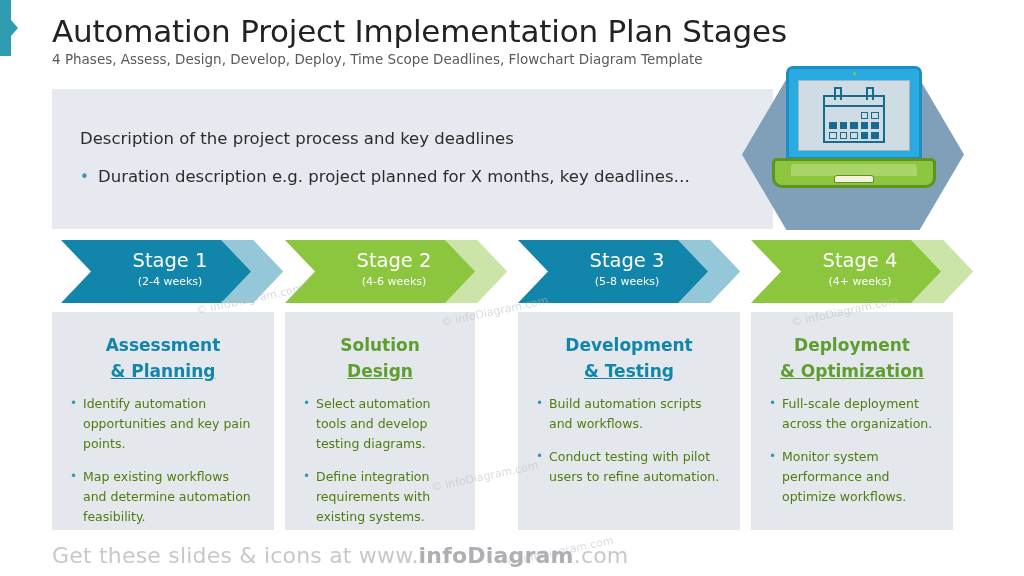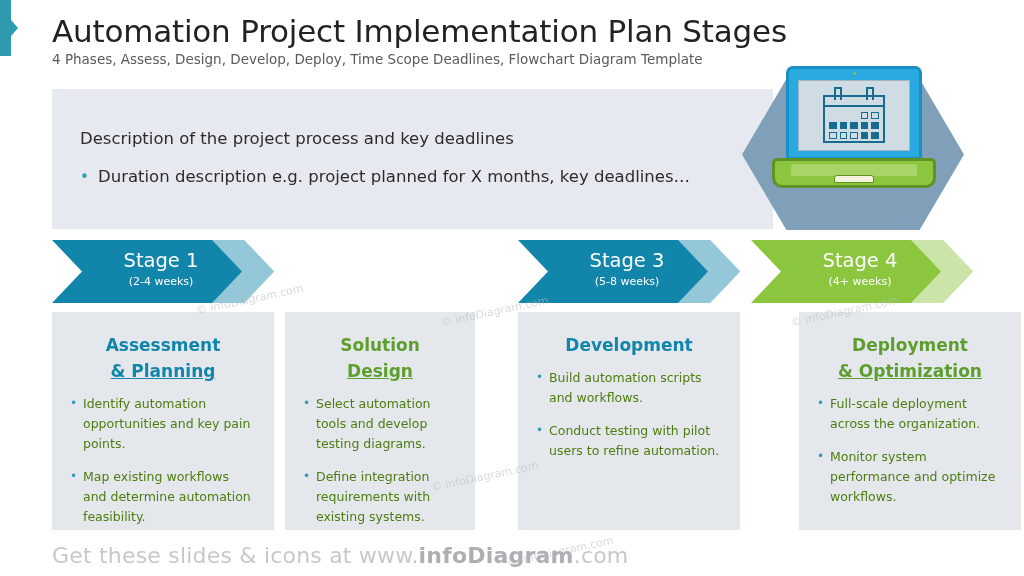--- a/index.html
+++ b/index.html
@@ -399,26 +399,34 @@
       </div>
     </div>
   </div>
   <div class="lp-base">
     <div class="lp-base-top"></div>
     <div class="lp-touchpad"></div>
   </div>
 </div>
 
 <div id="stage-band">
-    <div class="stage" style="left: 0px; width: 222px;">
+    <div class="stage" style="left: 9px; width: 222px;">
       <div class="stage-back" style="background: rgb(18, 133, 170);"></div>
       <div class="stage-tip" style="background: rgb(255, 255, 255);"></div>
       <div class="stage-label">
         <div class="stage-name">Stage 1</div>
         <div class="stage-weeks">(2-4 weeks)</div>
+      </div>
+    </div>
+    <div class="stage" style="left: 233px; width: 222px;">
+      <div class="stage-back" style="background: rgb(140, 198, 62);"></div>
+      <div class="stage-tip" style="background: rgb(255, 255, 255);"></div>
+      <div class="stage-label">
+        <div class="stage-name">Stage 2</div>
+        <div class="stage-weeks">(4-6 weeks)</div>
       </div>
     </div>
     <div class="stage" style="left: 466px; width: 222px;">
       <div class="stage-back" style="background: rgb(18, 133, 170);"></div>
       <div class="stage-tip" style="background: rgb(255, 255, 255);"></div>
       <div class="stage-label">
         <div class="stage-name">Stage 3</div>
         <div class="stage-weeks">(5-8 weeks)</div>
       </div>
     </div>
@@ -449,31 +457,31 @@
       <div class="bullet">
         <div class="bullet-dot">•</div>
         <div class="bullet-text">Select automation tools and develop testing diagrams.</div>
       </div>
       <div class="bullet">
         <div class="bullet-dot">•</div>
         <div class="bullet-text">Define integration requirements with existing systems.</div>
       </div>
     </div>
     <div class="col" style="left: 466px; width: 222px;">
-      <div class="col-title" style="color: rgb(18, 133, 170);"><span>Development</span></div>
+      <div class="col-title" style="color: rgb(18, 133, 170);"><span>Development</span><span class="l2">&amp; Testing</span></div>
       <div class="bullet">
         <div class="bullet-dot">•</div>
         <div class="bullet-text">Build automation scripts and workflows.</div>
       </div>
       <div class="bullet">
         <div class="bullet-dot">•</div>
         <div class="bullet-text">Conduct testing with pilot users to refine automation.</div>
       </div>
     </div>
-    <div class="col" style="left: 699px; width: 222px; margin-left: 48px;">
+    <div class="col" style="left: 699px; width: 202px;">
       <div class="col-title" style="color: rgb(94, 158, 46);"><span>Deployment</span><span class="l2">&amp; Optimization</span></div>
       <div class="bullet">
         <div class="bullet-dot">•</div>
         <div class="bullet-text">Full-scale deployment across the organization.</div>
       </div>
       <div class="bullet">
         <div class="bullet-dot">•</div>
         <div class="bullet-text">Monitor system performance and optimize workflows.</div>
       </div>
     </div>

